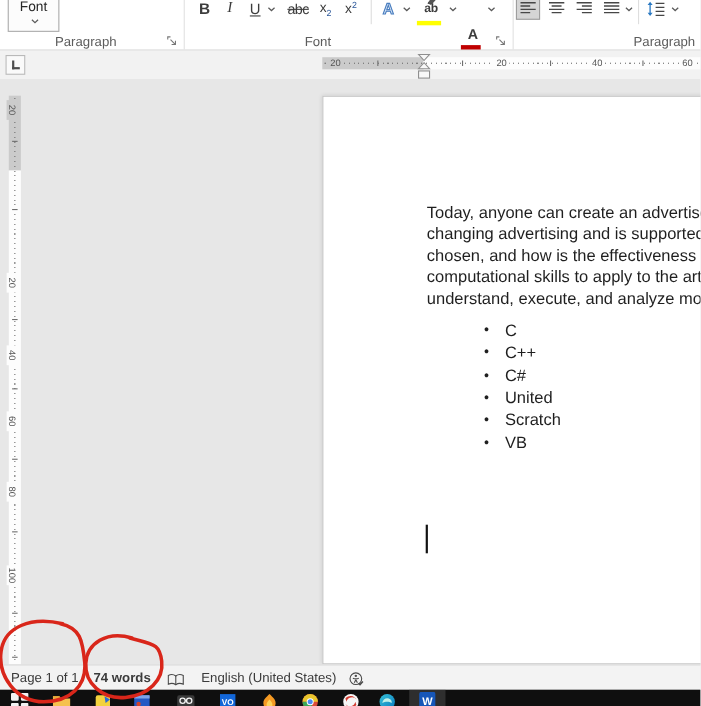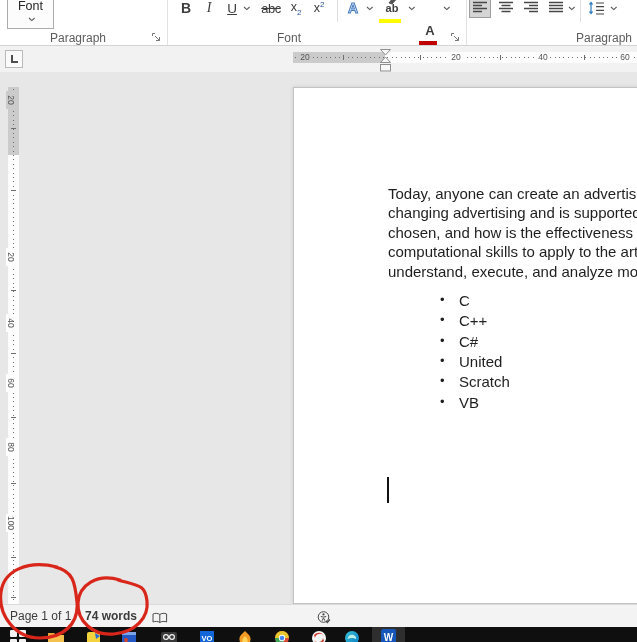--- a/index.html
+++ b/index.html
@@ -267,20 +267,21 @@
 
   <div id="caret"></div>
 
   <div id="status-bar">
     <span class="sb-item" style="left:10px;">Page 1 of 1</span>
     <span class="sb-item" style="left:85px;font-weight:bold;">74 words</span>
     <svg class="sb-item" style="left:152px; top:6px;" width="16" height="12" viewBox="0 0 16 12">
       <path d="M1 1.5 C3 0.5 6 0.6 7.8 2 C9.6 0.6 12.6 0.5 14.6 1.5 V9.5 C12.6 8.6 9.6 8.7 7.8 10 C6 8.7 3 8.6 1 9.5 Z" fill="none" stroke="#4a4a4a" stroke-width="1"></path>
       <path d="M7.8 2 V10" stroke="#4a4a4a" stroke-width="1"></path>
     </svg>
+    <span class="sb-item" style="left:183px;">English (United States)</span>
     <svg class="sb-item" style="left:317px; top:5px;" width="14" height="14" viewBox="0 0 14 14">
       <circle cx="6.5" cy="6.5" r="5.3" fill="none" stroke="#4a4a4a" stroke-width="1"></circle>
       <circle cx="6.5" cy="3.9" r="1.1" fill="#4a4a4a"></circle>
       <path d="M3.8 6 Q6.5 7.1 9.2 6 M6.5 7.4 L5.1 10.2 M6.5 7.4 L7.9 10.2" fill="none" stroke="#4a4a4a" stroke-width="1"></path>
       <path d="M9 10.6 l1.3 1.3 l2.6 -2.8" fill="none" stroke="#4a4a4a" stroke-width="1.4"></path>
     </svg>
   </div>
 
   <div id="taskbar">
     <div class="tb-icon" style="left:10px;">

